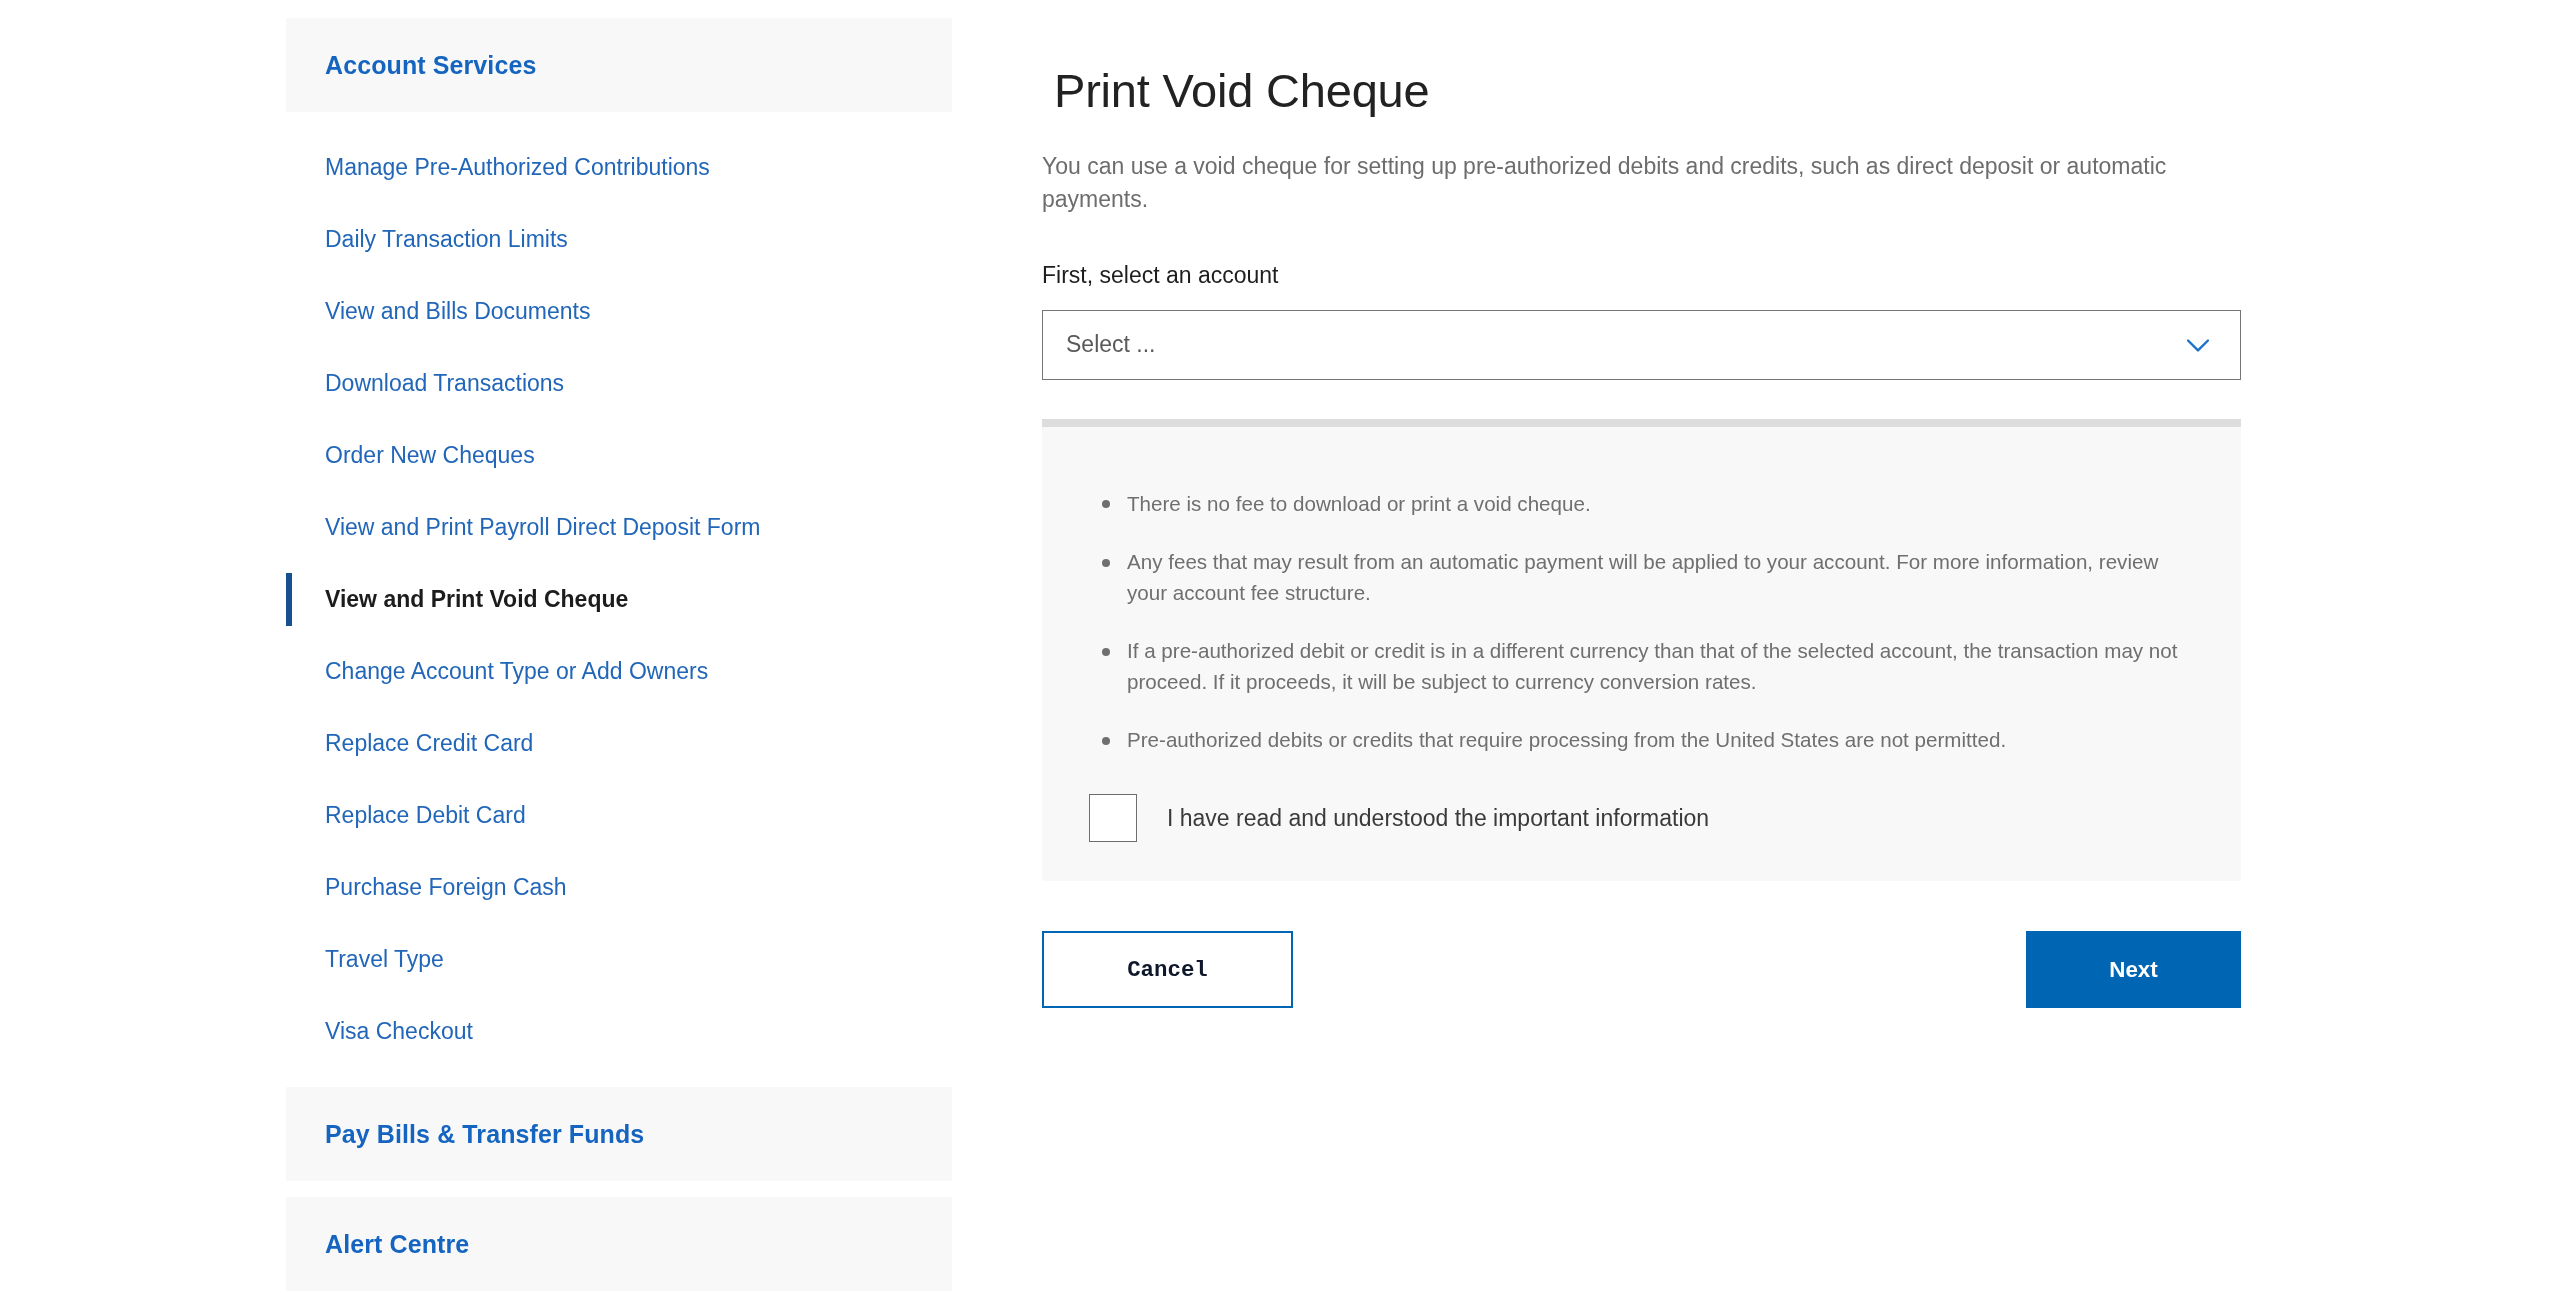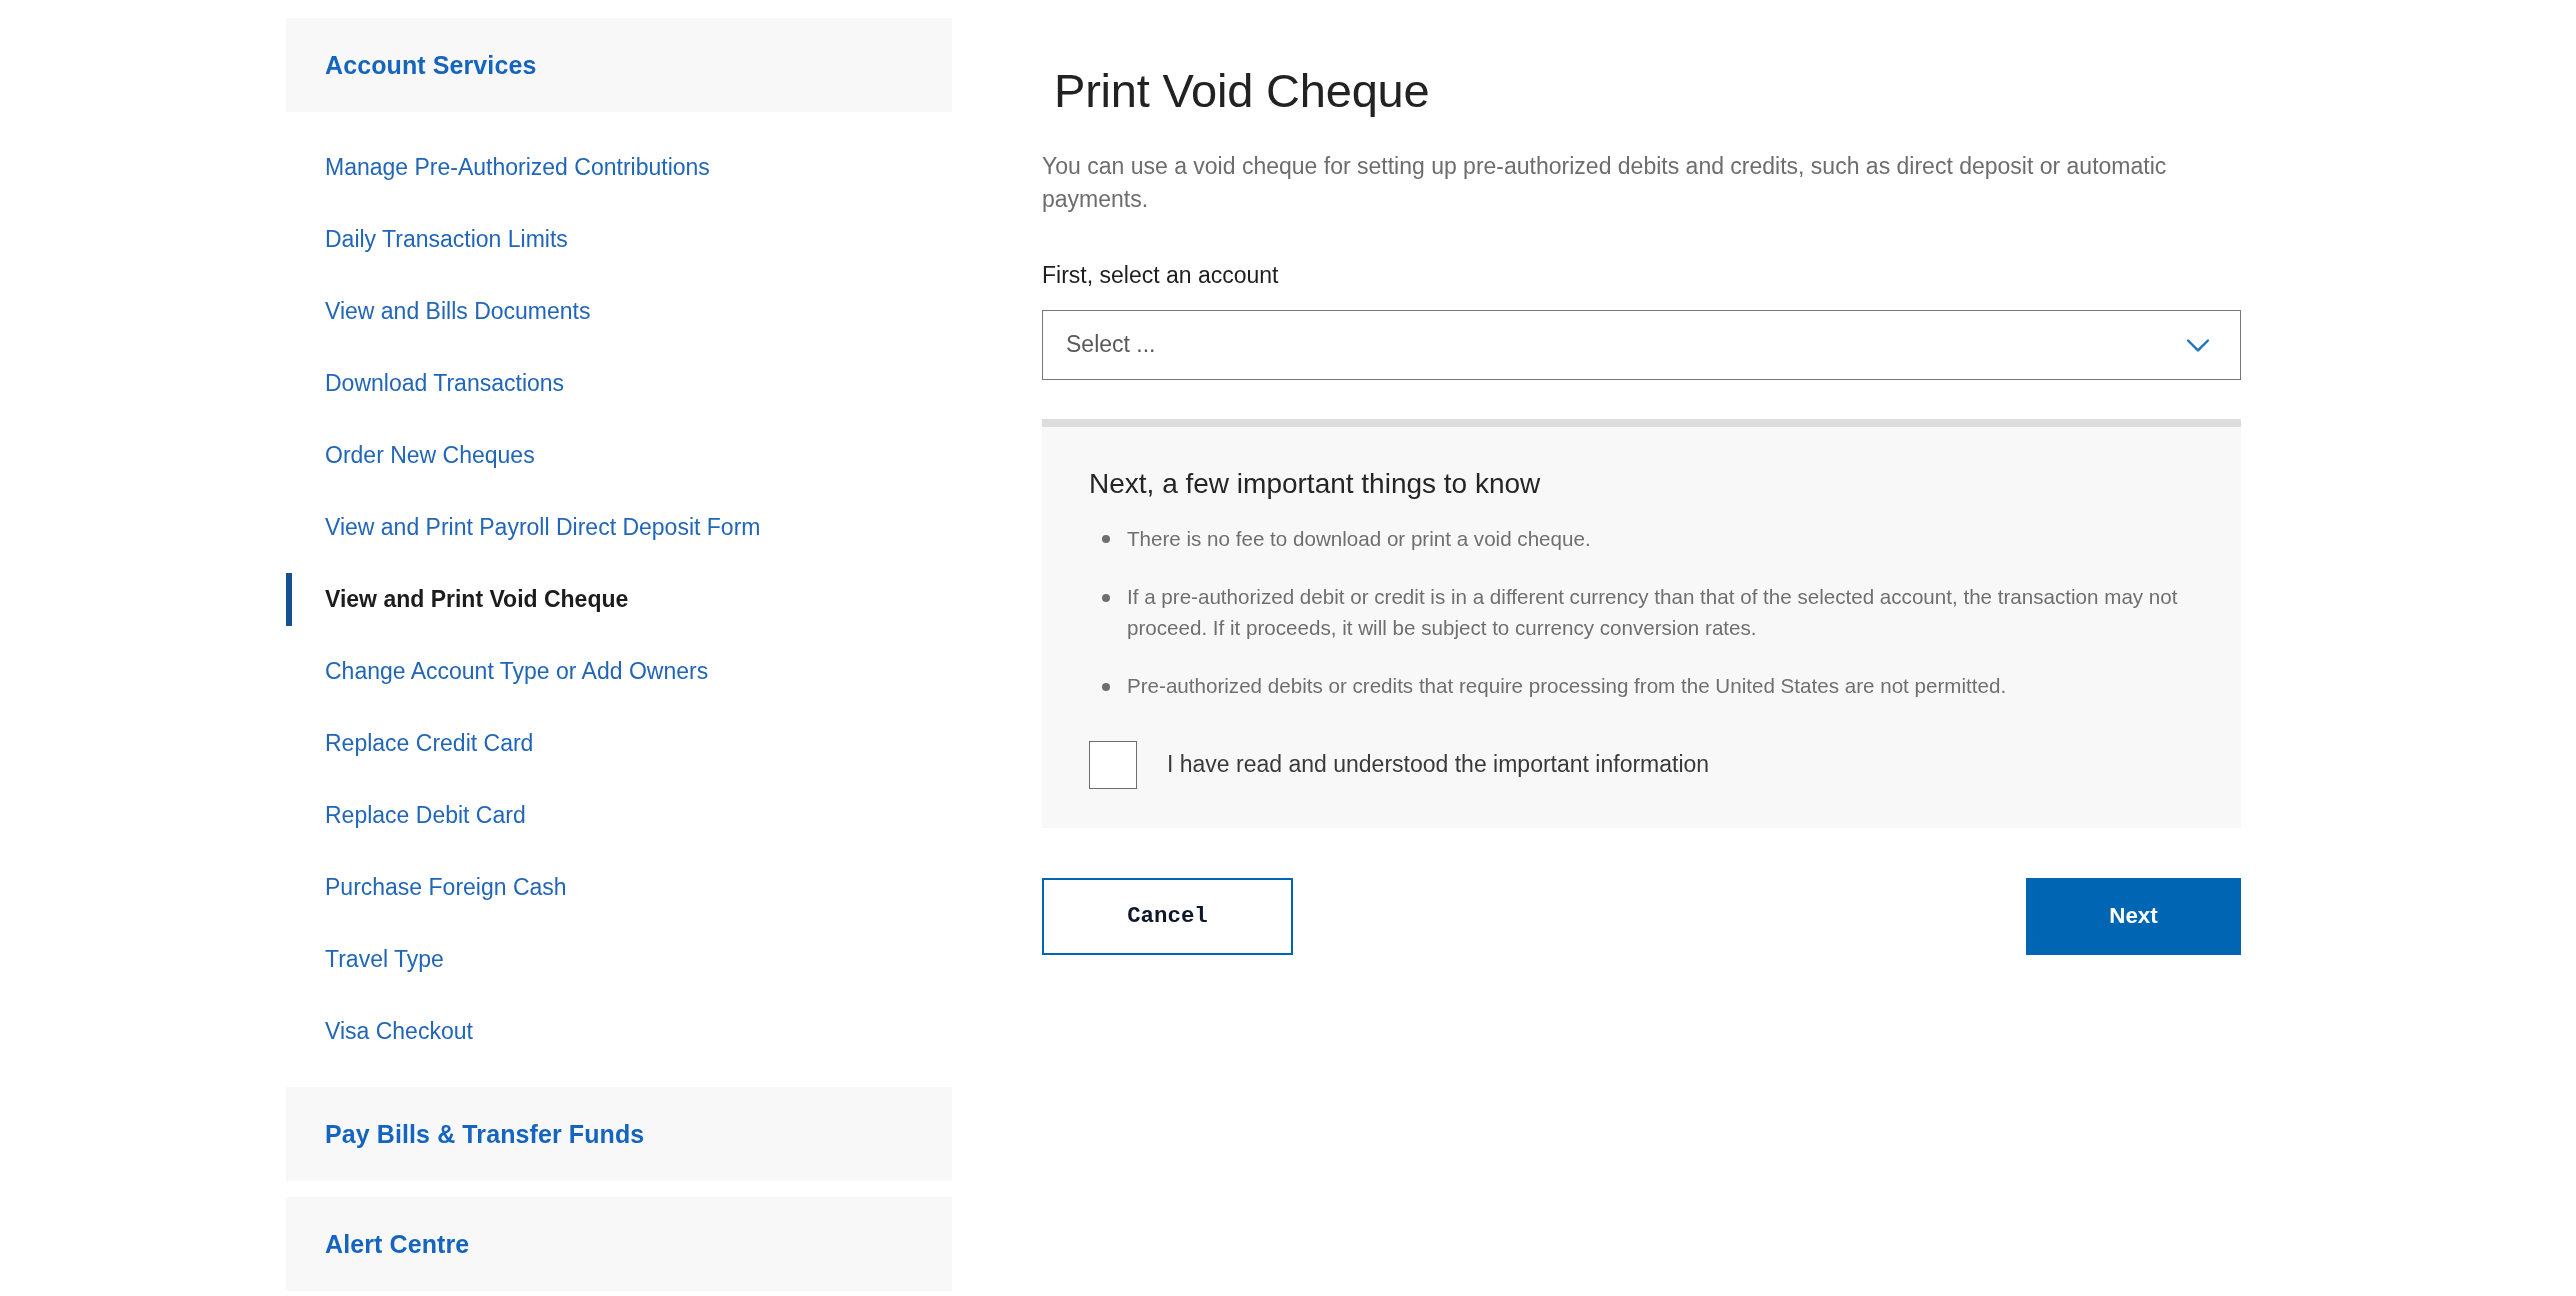--- a/index.html
+++ b/index.html
@@ -310,24 +310,24 @@
     <div class="select-control">
       <span class="select-value">Select ...</span>
       <span class="chevron-down">
         <svg viewBox="0 0 42 42" width="38" height="38" aria-hidden="true">
           <polyline points="10,16 21,27 32,16" fill="none" stroke="#1a73c8" stroke-width="2.6" stroke-linecap="round" stroke-linejoin="round"></polyline>
         </svg>
       </span>
     </div>
 
     <section class="info-panel">
-      <h2 class="info-heading">Next, a few important things to know</h2>
 
       <ul class="info-list">
         <li>There is no fee to download or print a void cheque.</li>
+        <li>Any fees that may result from an automatic payment will be applied to your account. For more information, review your account fee structure.</li>
         <li>If a pre-authorized debit or credit is in a different currency than that of the selected account, the transaction may not proceed. If it proceeds, it will be subject to currency conversion rates.</li>
         <li>Pre-authorized debits or credits that require processing from the United States are not permitted.</li>
       </ul>
 
       <div class="ack-row">
         <span class="ack-box"></span>
         <span class="ack-label">I have read and understood the important information</span>
       </div>
     </section>
 

